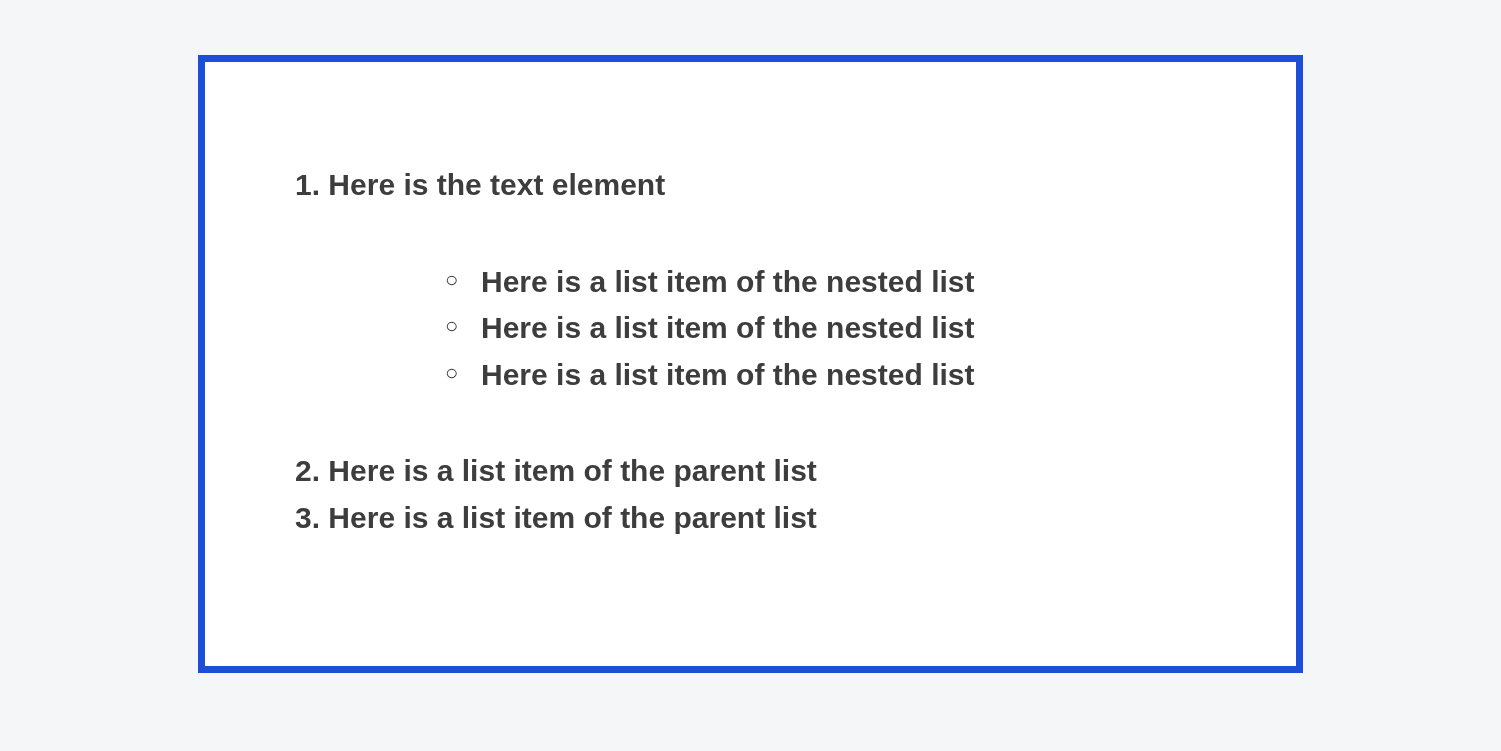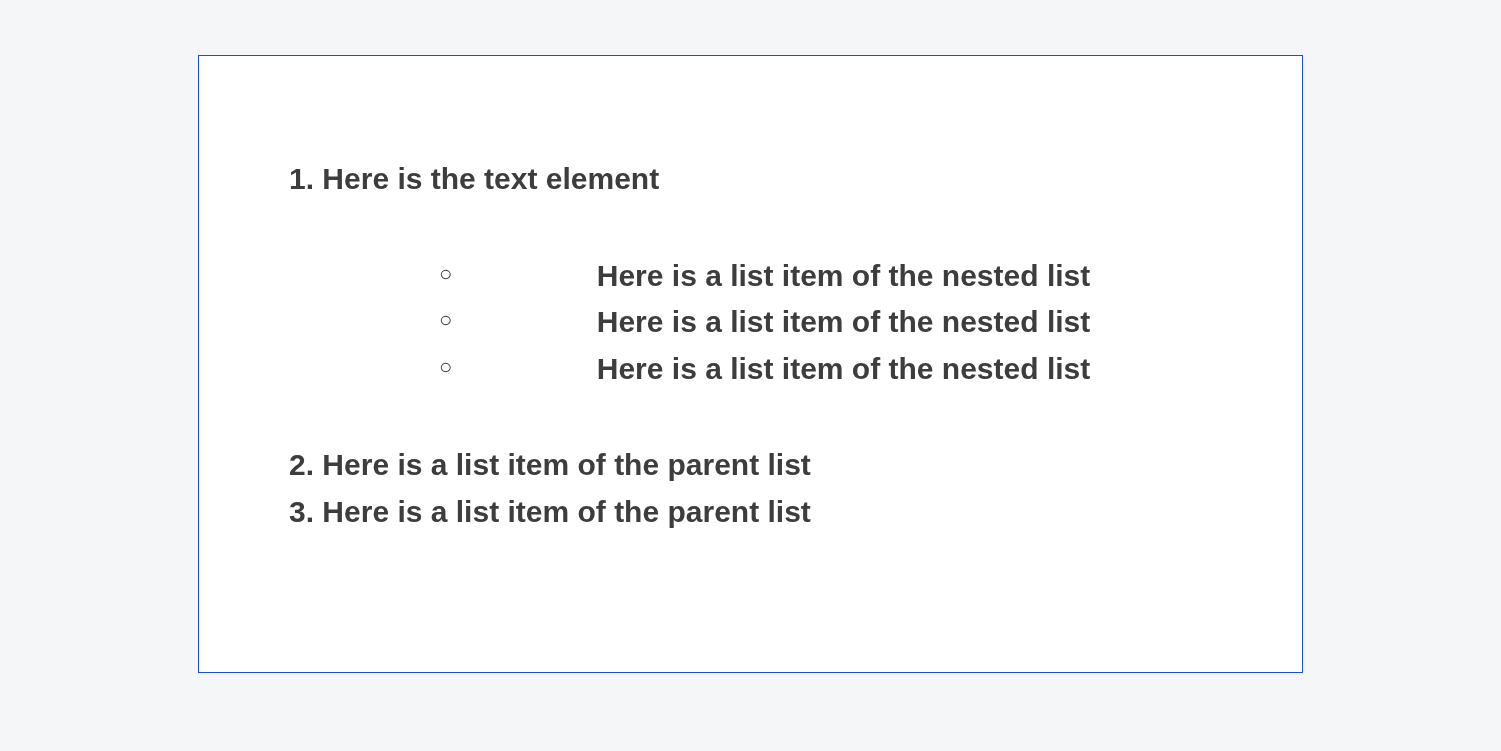--- a/index.html
+++ b/index.html
@@ -11,21 +11,21 @@
     background-color: #f5f6f7;
     font-family: Arial, Helvetica, sans-serif;
     width: 1501px;
     height: 751px;
     display: flex;
     justify-content: center;
     padding-top: 55px;
   }
   .document-frame {
     background-color: #ffffff;
-    border: 1px solid #1d4ed8;
+    border: 7px solid #1d4ed8;
     width: 1105px;
     height: 618px;
     padding: 100px 90px 80px 90px;
   }
   .ordered-list {
     list-style: none;
     counter-reset: item;
   }
   .ordered-item {
     counter-increment: item;
@@ -38,21 +38,20 @@
   }
   .ordered-item::before {
     content: counter(item) ". ";
     font-weight: bold;
   }
   .nested-list {
     list-style: none;
     margin-top: 50px;
     margin-bottom: 50px;
     margin-left: 150px;
-    text-align: center;
   }
   .nested-item {
     font-size: 30px;
     font-weight: bold;
     color: #3d3d3d;
     line-height: 1.55;
     position: relative;
     padding-left: 36px;
   }
   .nested-item::before {

